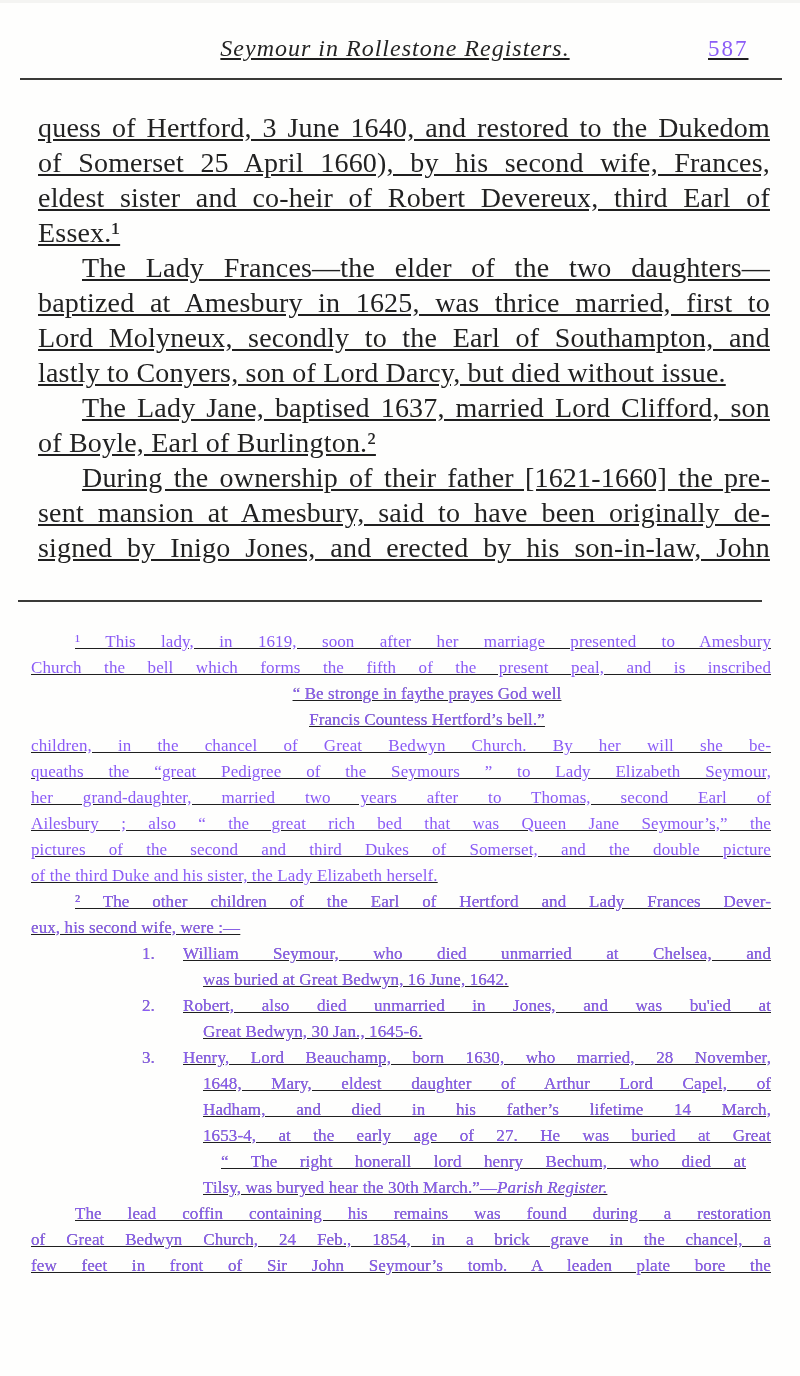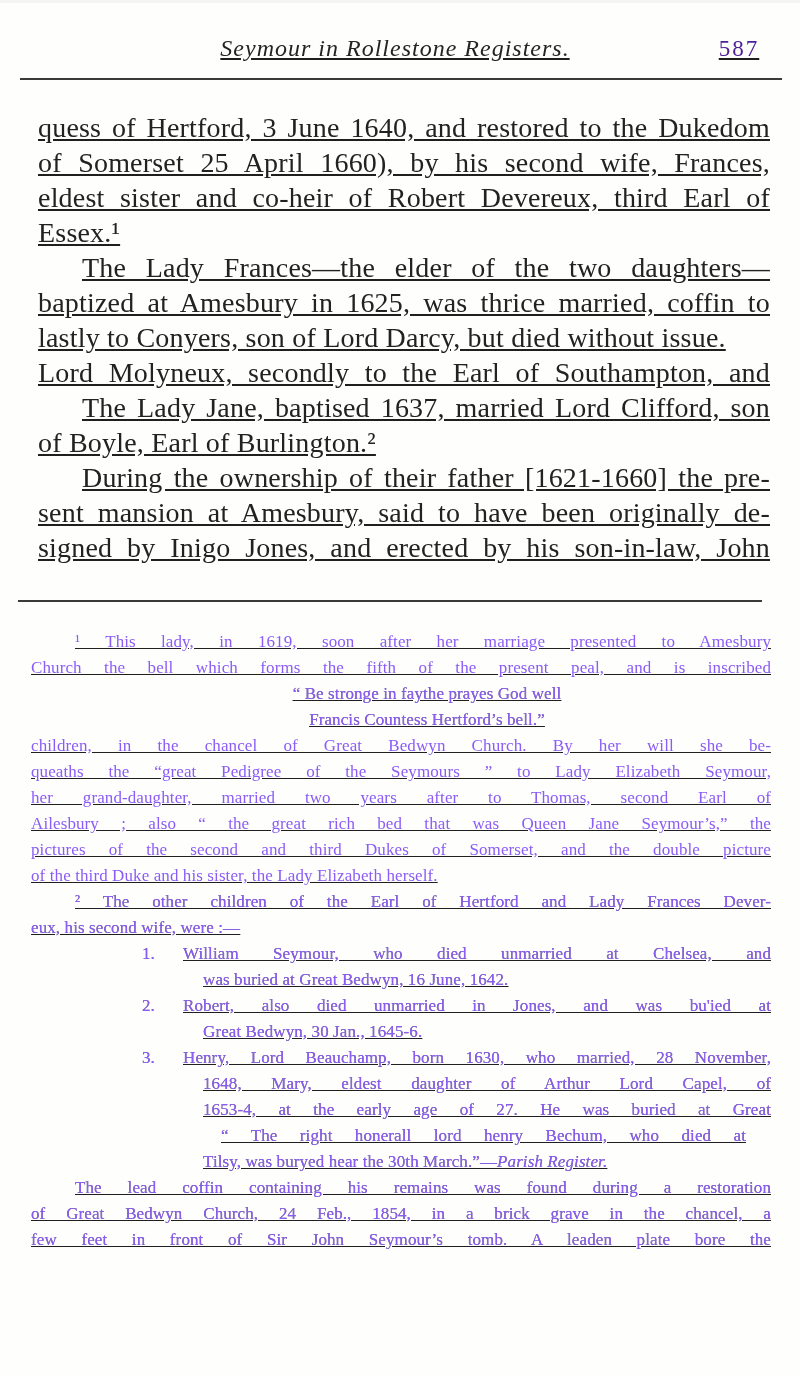--- a/index.html
+++ b/index.html
@@ -25,24 +25,24 @@
   .running-title {
     flex: 1;
     text-align: center;
     font-style: italic;
     font-size: 24px;
     letter-spacing: 1px;
     color: #242424;
   }
   .page-number {
     width: 62px;
-    text-align: center;
+    text-align: left;
     font-size: 23px;
     letter-spacing: 2px;
-    color: #4c1d95;
+    color: #8b5cf6;
   }
   .rule { border: 0; border-top: 2px solid #3a3a38; height: 0; }
   .rule1 { margin: 16px 18px 0 20px; }
   .rule2 { margin: 35px 0 0 18px; width: 744px; }
 
   
   .body-text {
     margin: 30px 30px 0 38px;   
     font-size: 28px;
     line-height: 35px;
@@ -87,23 +87,23 @@
 
   <section class="body-text">
     <div class="para">
       <div class="line j">quess of Hertford, 3 June 1640, and restored to the Dukedom</div>
       <div class="line j">of Somerset 25 April 1660), by his second wife, Frances,</div>
       <div class="line j">eldest sister and co-heir of Robert Devereux, third Earl of</div>
       <div class="line">Essex.¹</div>
     </div>
     <div class="para">
       <div class="line j first">The Lady Frances—the elder of the two daughters—</div>
-      <div class="line j">baptized at Amesbury in 1625, was thrice married, coffin to</div>
+      <div class="line j">baptized at Amesbury in 1625, was thrice married, first to</div>
+      <div class="line j">Lord Molyneux, secondly to the Earl of Southampton, and</div>
       <div class="line">lastly to Conyers, son of Lord Darcy, but died without issue.</div>
-      <div class="line j">Lord Molyneux, secondly to the Earl of Southampton, and</div>
     </div>
     <div class="para">
       <div class="line j first">The Lady Jane, baptised 1637, married Lord Clifford, son</div>
       <div class="line">of Boyle, Earl of Burlington.²</div>
     </div>
     <div class="para">
       <div class="line j first">During the ownership of their father [1621-1660] the pre-</div>
       <div class="line j">sent mansion at Amesbury, said to have been originally de-</div>
       <div class="line j">signed by Inigo Jones, and erected by his son-in-law, John</div>
     </div>
@@ -146,20 +146,21 @@
     <div class="fn-item ink-heavy">
       <span class="item-number">2.</span>
       <div class="line j hang">Robert, also died unmarried in Jones, and was bu'ied at</div>
       <div class="line">Great Bedwyn, 30 Jan., 1645-6.</div>
     </div>
 
     <div class="fn-item ink-heavy">
       <span class="item-number">3.</span>
       <div class="line j hang">Henry, Lord Beauchamp, born 1630, who married, 28 November,</div>
       <div class="line j">1648, Mary, eldest daughter of Arthur Lord Capel, of</div>
+      <div class="line j">Hadham, and died in his father’s lifetime 14 March,</div>
       <div class="line j">1653-4, at the early age of 27.  He was buried at Great</div>
     </div>
 
     <div class="register-quote ink-heavy">
       <div class="line j q1">“ The right honerall lord henry Bechum, who died at</div>
       <div class="line q2"><span>Tilsy, was buryed hear the 30th March.”—</span><i>Parish Register.</i></div>
     </div>
 
     <div class="fn-para ink-heavy">
       <div class="line j first">The lead coffin containing his remains was found during a restoration</div>

